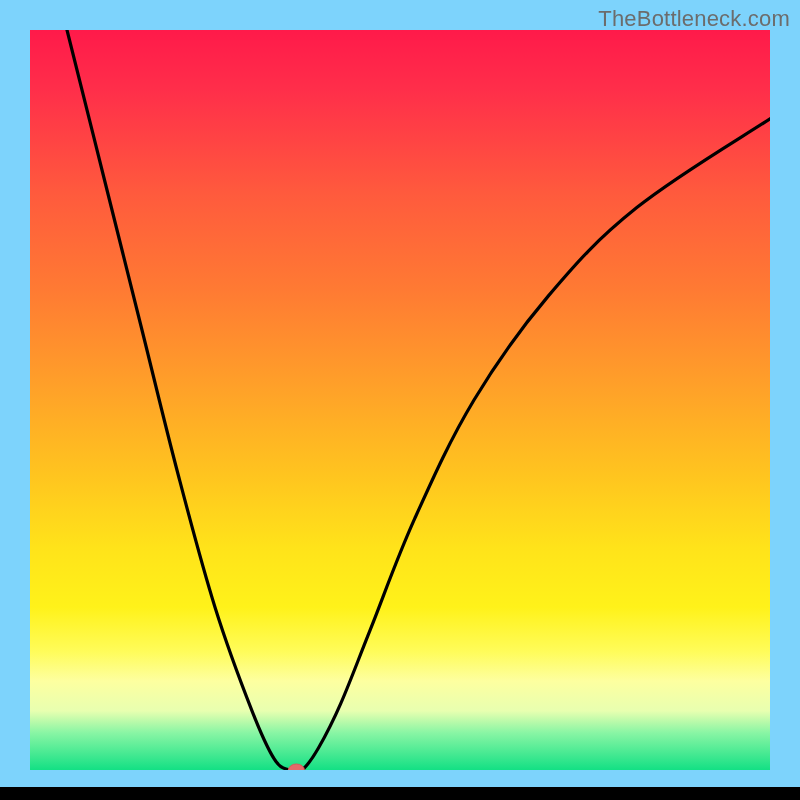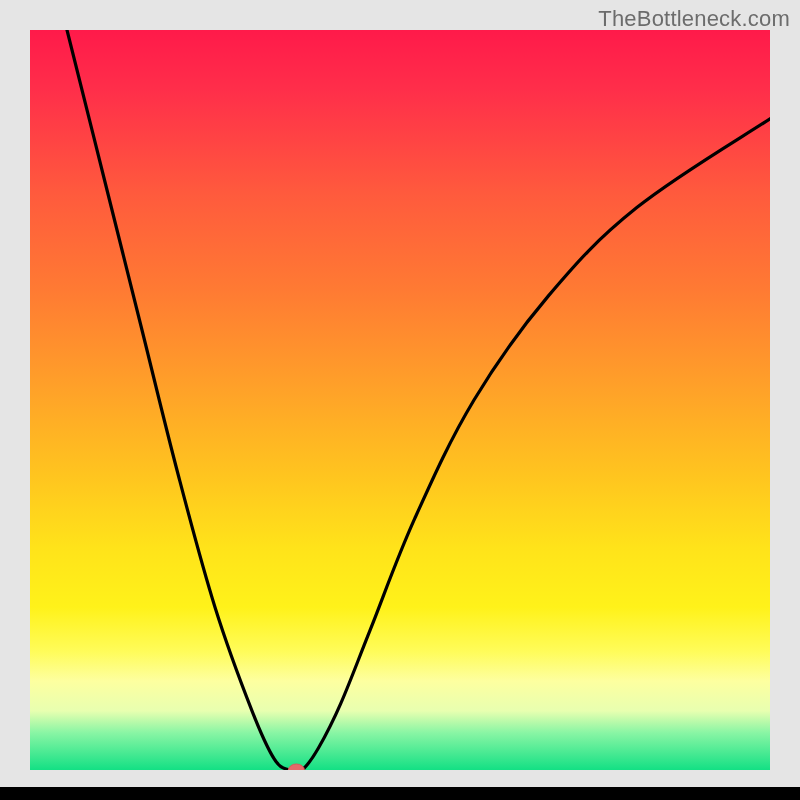--- a/index.html
+++ b/index.html
@@ -1,21 +1,21 @@
 <!DOCTYPE html>
 <html><head>
 <meta charset="utf-8">
 <style>
   * { margin: 0; padding: 0; box-sizing: border-box; }
   html, body { width: 800px; height: 800px; overflow: hidden; background: #000; }
   .frame {
     position: relative;
     width: 800px;
     height: 787px;
-    background: #e5e5e5;
+    background: #7dd3fc;
   }
   .plot-area {
     position: absolute;
     left: 30px;
     top: 30px;
     width: 740px;
     height: 740px;
     background: linear-gradient(to bottom,
       #ff1a4a 0%,
       #ff2e4a 8%,

